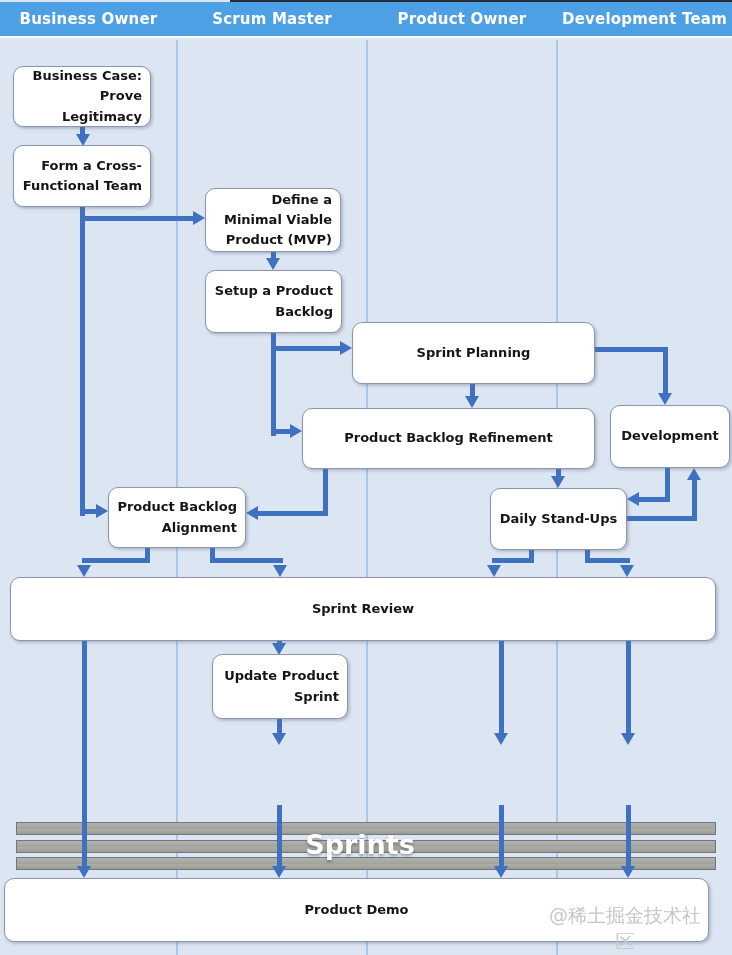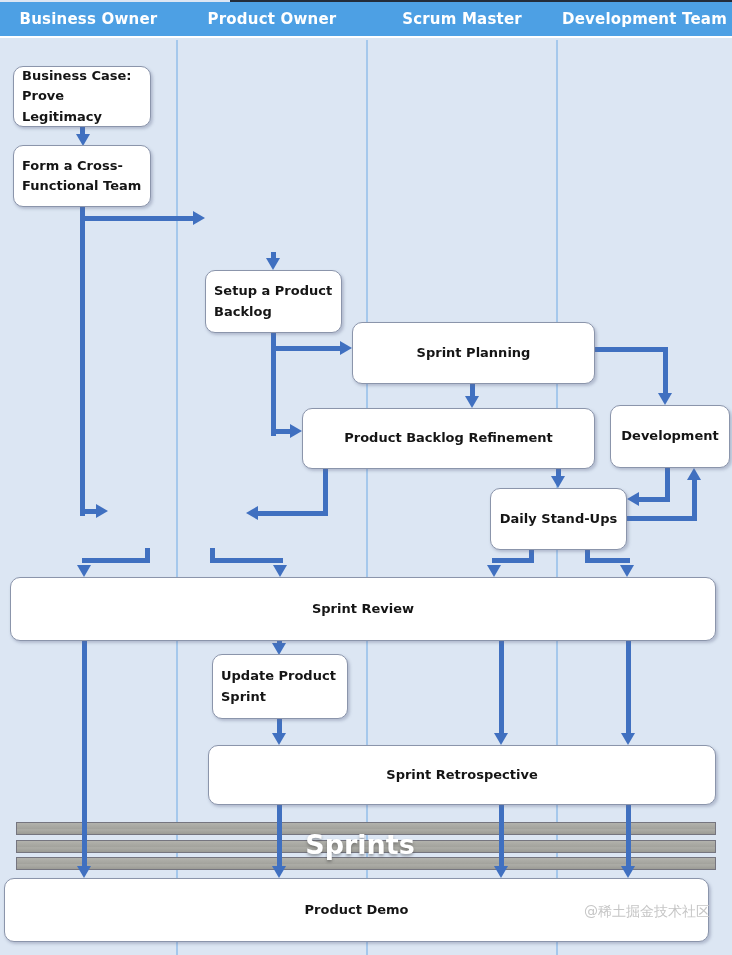--- a/index.html
+++ b/index.html
@@ -23,44 +23,44 @@
   .sprints-label{position:absolute;left:250px;top:829px;width:220px;text-align:center;
     color:#ffffff;font-weight:700;font-size:27px;text-shadow:0 2px 3px rgba(60,60,60,.45);}
   .seg{position:absolute;background:var(--arrow);}
   .arr{position:absolute;width:0;height:0;}
   .arr.down{border-left:7px solid transparent;border-right:7px solid transparent;border-top:12px solid var(--arrow);}
   .arr.up{border-left:7px solid transparent;border-right:7px solid transparent;border-bottom:12px solid var(--arrow);}
   .arr.right{border-top:7px solid transparent;border-bottom:7px solid transparent;border-left:12px solid var(--arrow);}
   .arr.left{border-top:7px solid transparent;border-bottom:7px solid transparent;border-right:12px solid var(--arrow);}
   .node{
     position:absolute;background:var(--node-bg);border:1.5px solid var(--node-border);
-    border-radius:10px;display:flex;align-items:center;justify-content:center;text-align:left;
+    border-radius:10px;display:flex;align-items:center;justify-content:center;text-align:right;
     font-weight:700;font-size:13px;color:#151515;line-height:1.55;
     padding:4px 8px;box-sizing:border-box;
     box-shadow:1.5px 2px 3px rgba(100,110,140,.35);
   }
-  .watermark{position:absolute;left:540px;top:903px;width:170px;text-align:right;
-    color:var(--watermark);font-size:14px;font-weight:400;}
+  .watermark{position:absolute;left:540px;top:903px;width:170px;text-align:center;
+    color:var(--watermark);font-size:19px;font-weight:400;}
 </style>
 </head>
 <body>
 
 <div id="canvas">
 
   <div class="topline"></div>
 
   <div class="header">
     <div class="cell c1">
         <span>Business Owner</span>
       </div>
+    <div class="cell c3">
+        <span>Scrum Master</span>
+      </div>
     <div class="cell c2">
         <span>Product Owner</span>
-      </div>
-    <div class="cell c3">
-        <span>Scrum Master</span>
       </div>
     <div class="cell c4">
         <span>Development Team</span>
       </div>
   </div>
 
   <div class="divider" style="left:176px"></div>
   <div class="divider" style="left:366px"></div>
   <div class="divider" style="left:556px"></div>
 
@@ -138,27 +138,28 @@
 
   <div class="seg" style="left:277px;top:805px;width:5px;height:62px"></div>
   <div class="arr down" style="left:272px;top:866px"></div>
   <div class="seg" style="left:499px;top:805px;width:5px;height:62px"></div>
   <div class="arr down" style="left:494px;top:866px"></div>
   <div class="seg" style="left:626px;top:805px;width:5px;height:62px"></div>
   <div class="arr down" style="left:621px;top:866px"></div>
 
   <div class="node" style="left:13px;top:66px;width:138px;height:61px">Business Case: Prove Legitimacy</div>
   <div class="node" style="left:13px;top:145px;width:138px;height:62px">Form a Cross-Functional Team</div>
+  <div class="node" style="left:205px;top:188px;width:136px;height:64px">Define a Minimal Viable Product (MVP)</div>
   <div class="node" style="left:205px;top:270px;width:137px;height:63px">Setup a Product Backlog</div>
   <div class="node" style="left:352px;top:322px;width:243px;height:62px">Sprint Planning</div>
   <div class="node" style="left:302px;top:408px;width:293px;height:61px">Product Backlog Refinement</div>
   <div class="node" style="left:610px;top:405px;width:120px;height:63px">Development</div>
+  <div class="node" style="left:108px;top:487px;width:138px;height:61px">Product Backlog Alignment</div>
   <div class="node" style="left:490px;top:488px;width:137px;height:62px">Daily Stand-Ups</div>
   <div class="node" style="left:10px;top:577px;width:706px;height:64px">Sprint Review</div>
   <div class="node" style="left:212px;top:654px;width:136px;height:65px">Update Product Sprint</div>
-  <div class="node" style="left:208px;top:745px;width:508px;height:60px">Sprint Retrospective</div>
   <div class="node" style="left:4px;top:878px;width:705px;height:64px">Product Demo</div>
 
   <div class="sprints-label">Sprints</div>
 
   <div class="watermark">@稀土掘金技术社区</div>
 
 </div>
 
 </body></html>

